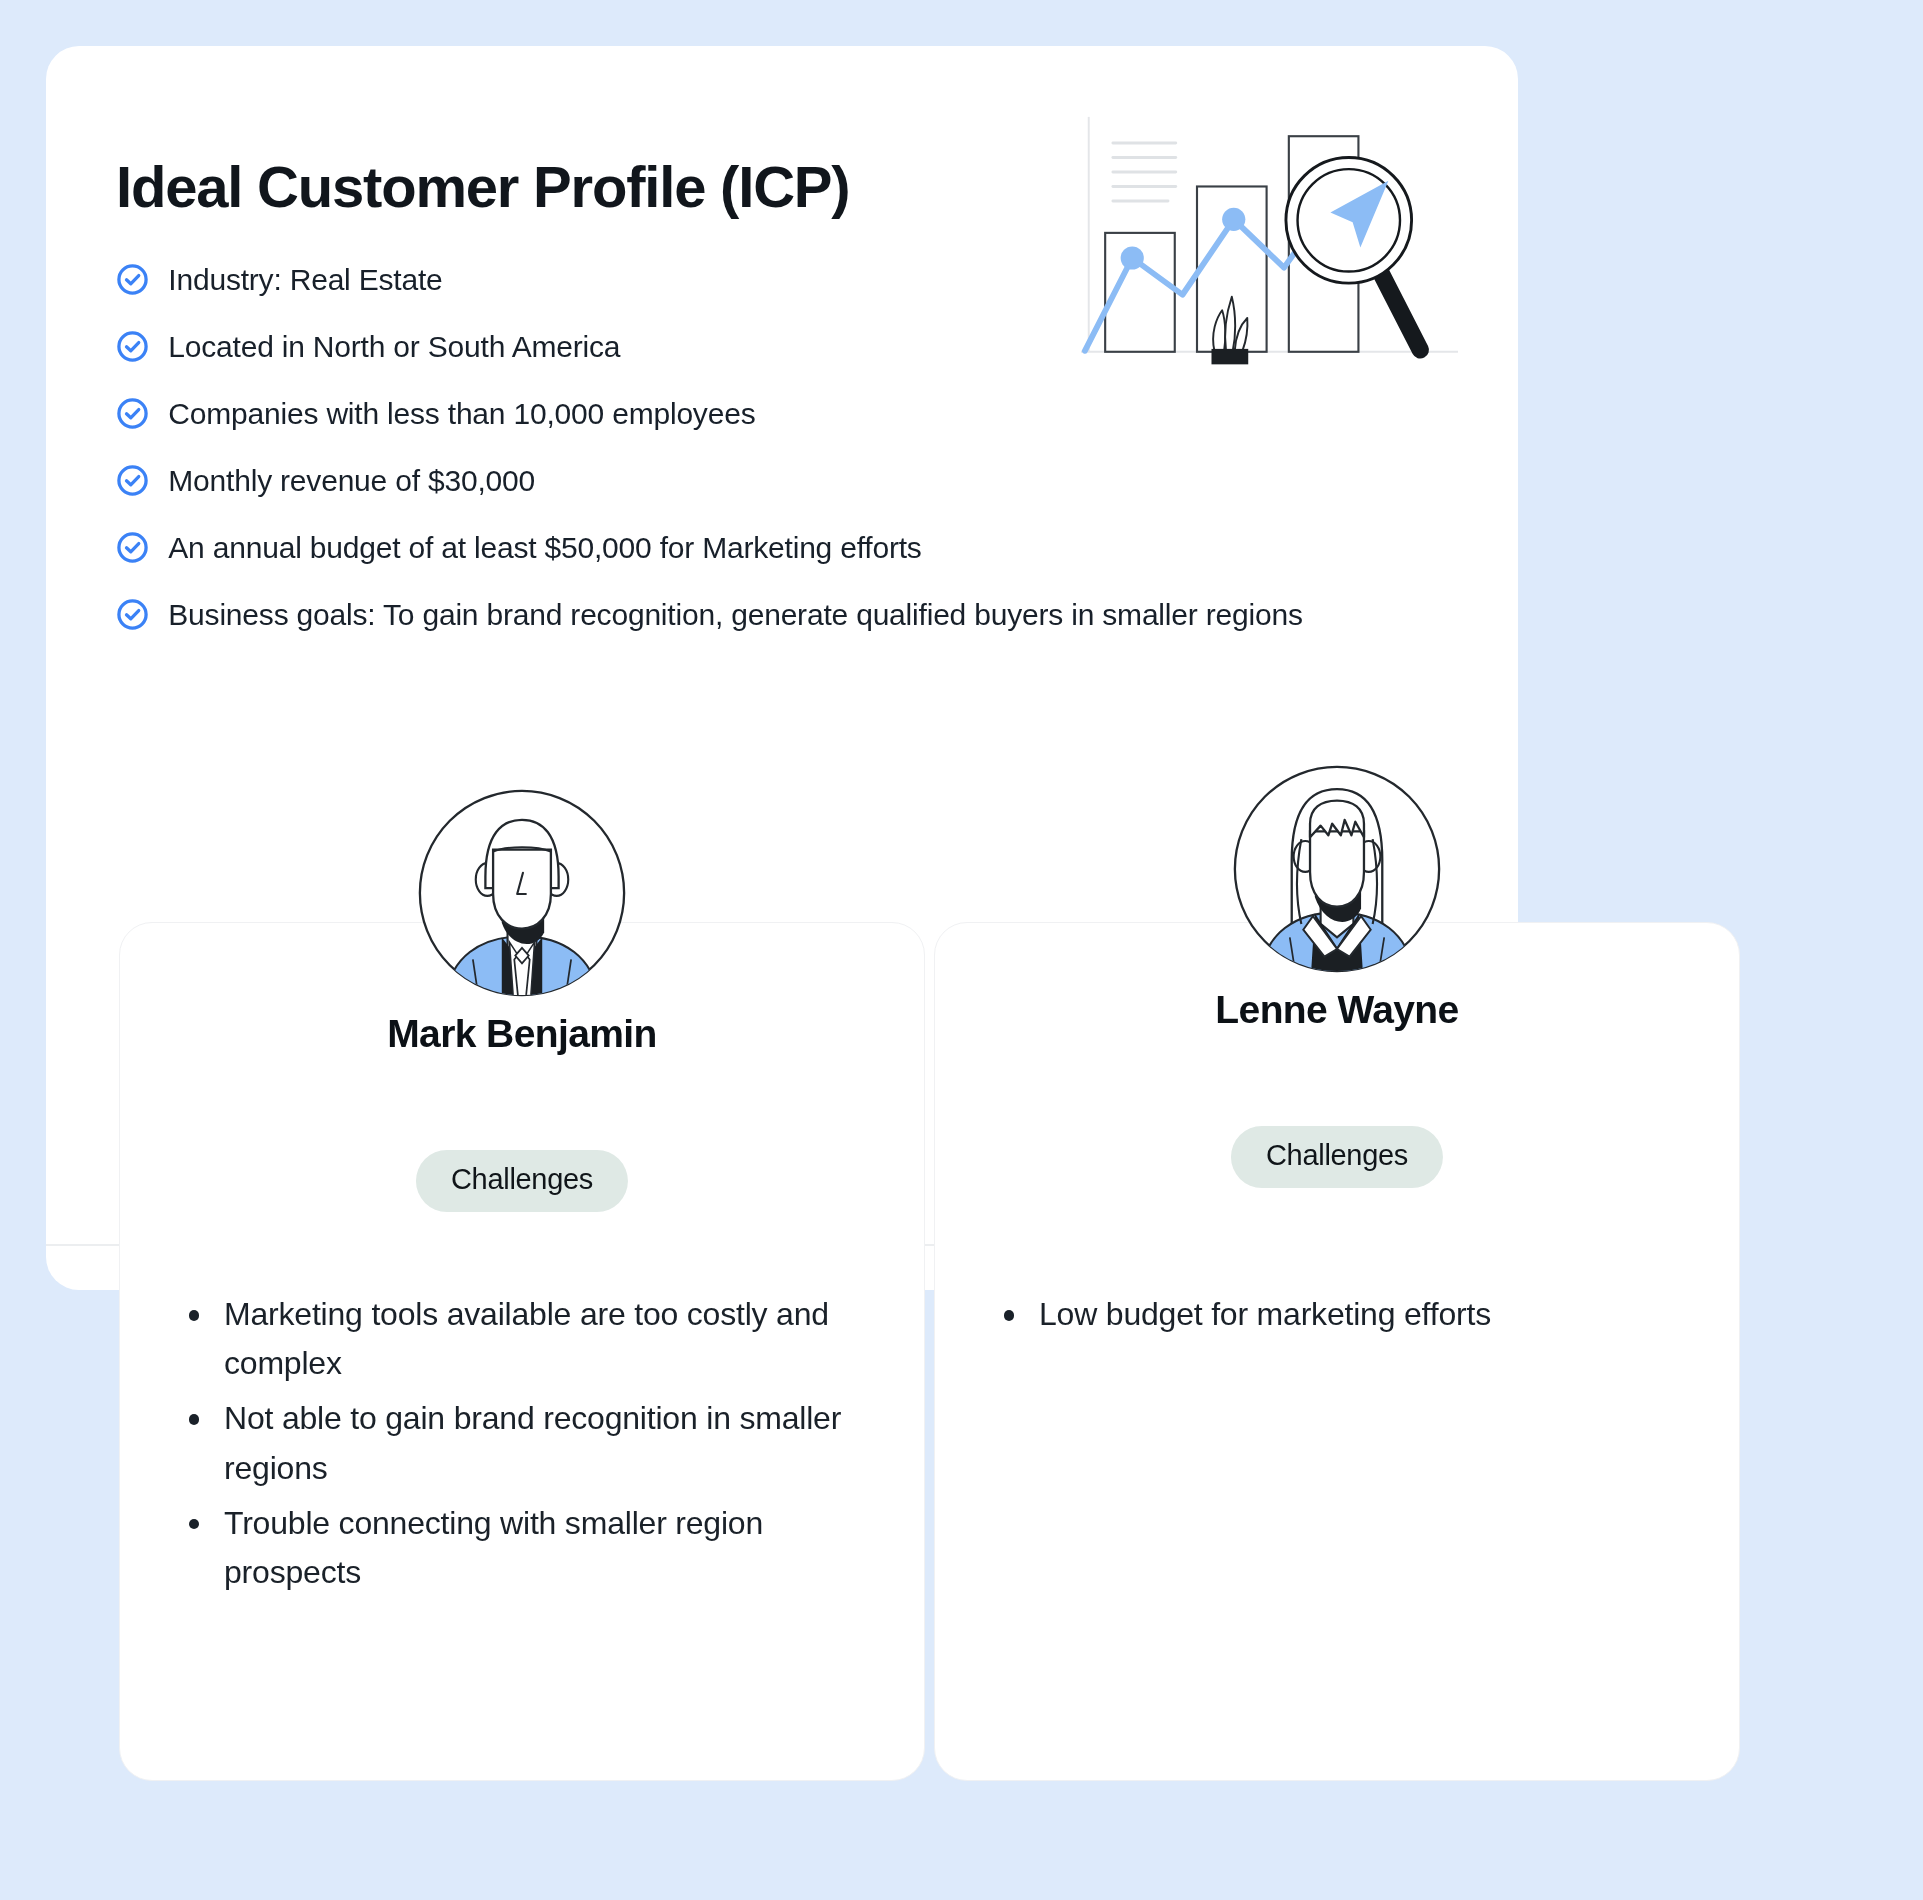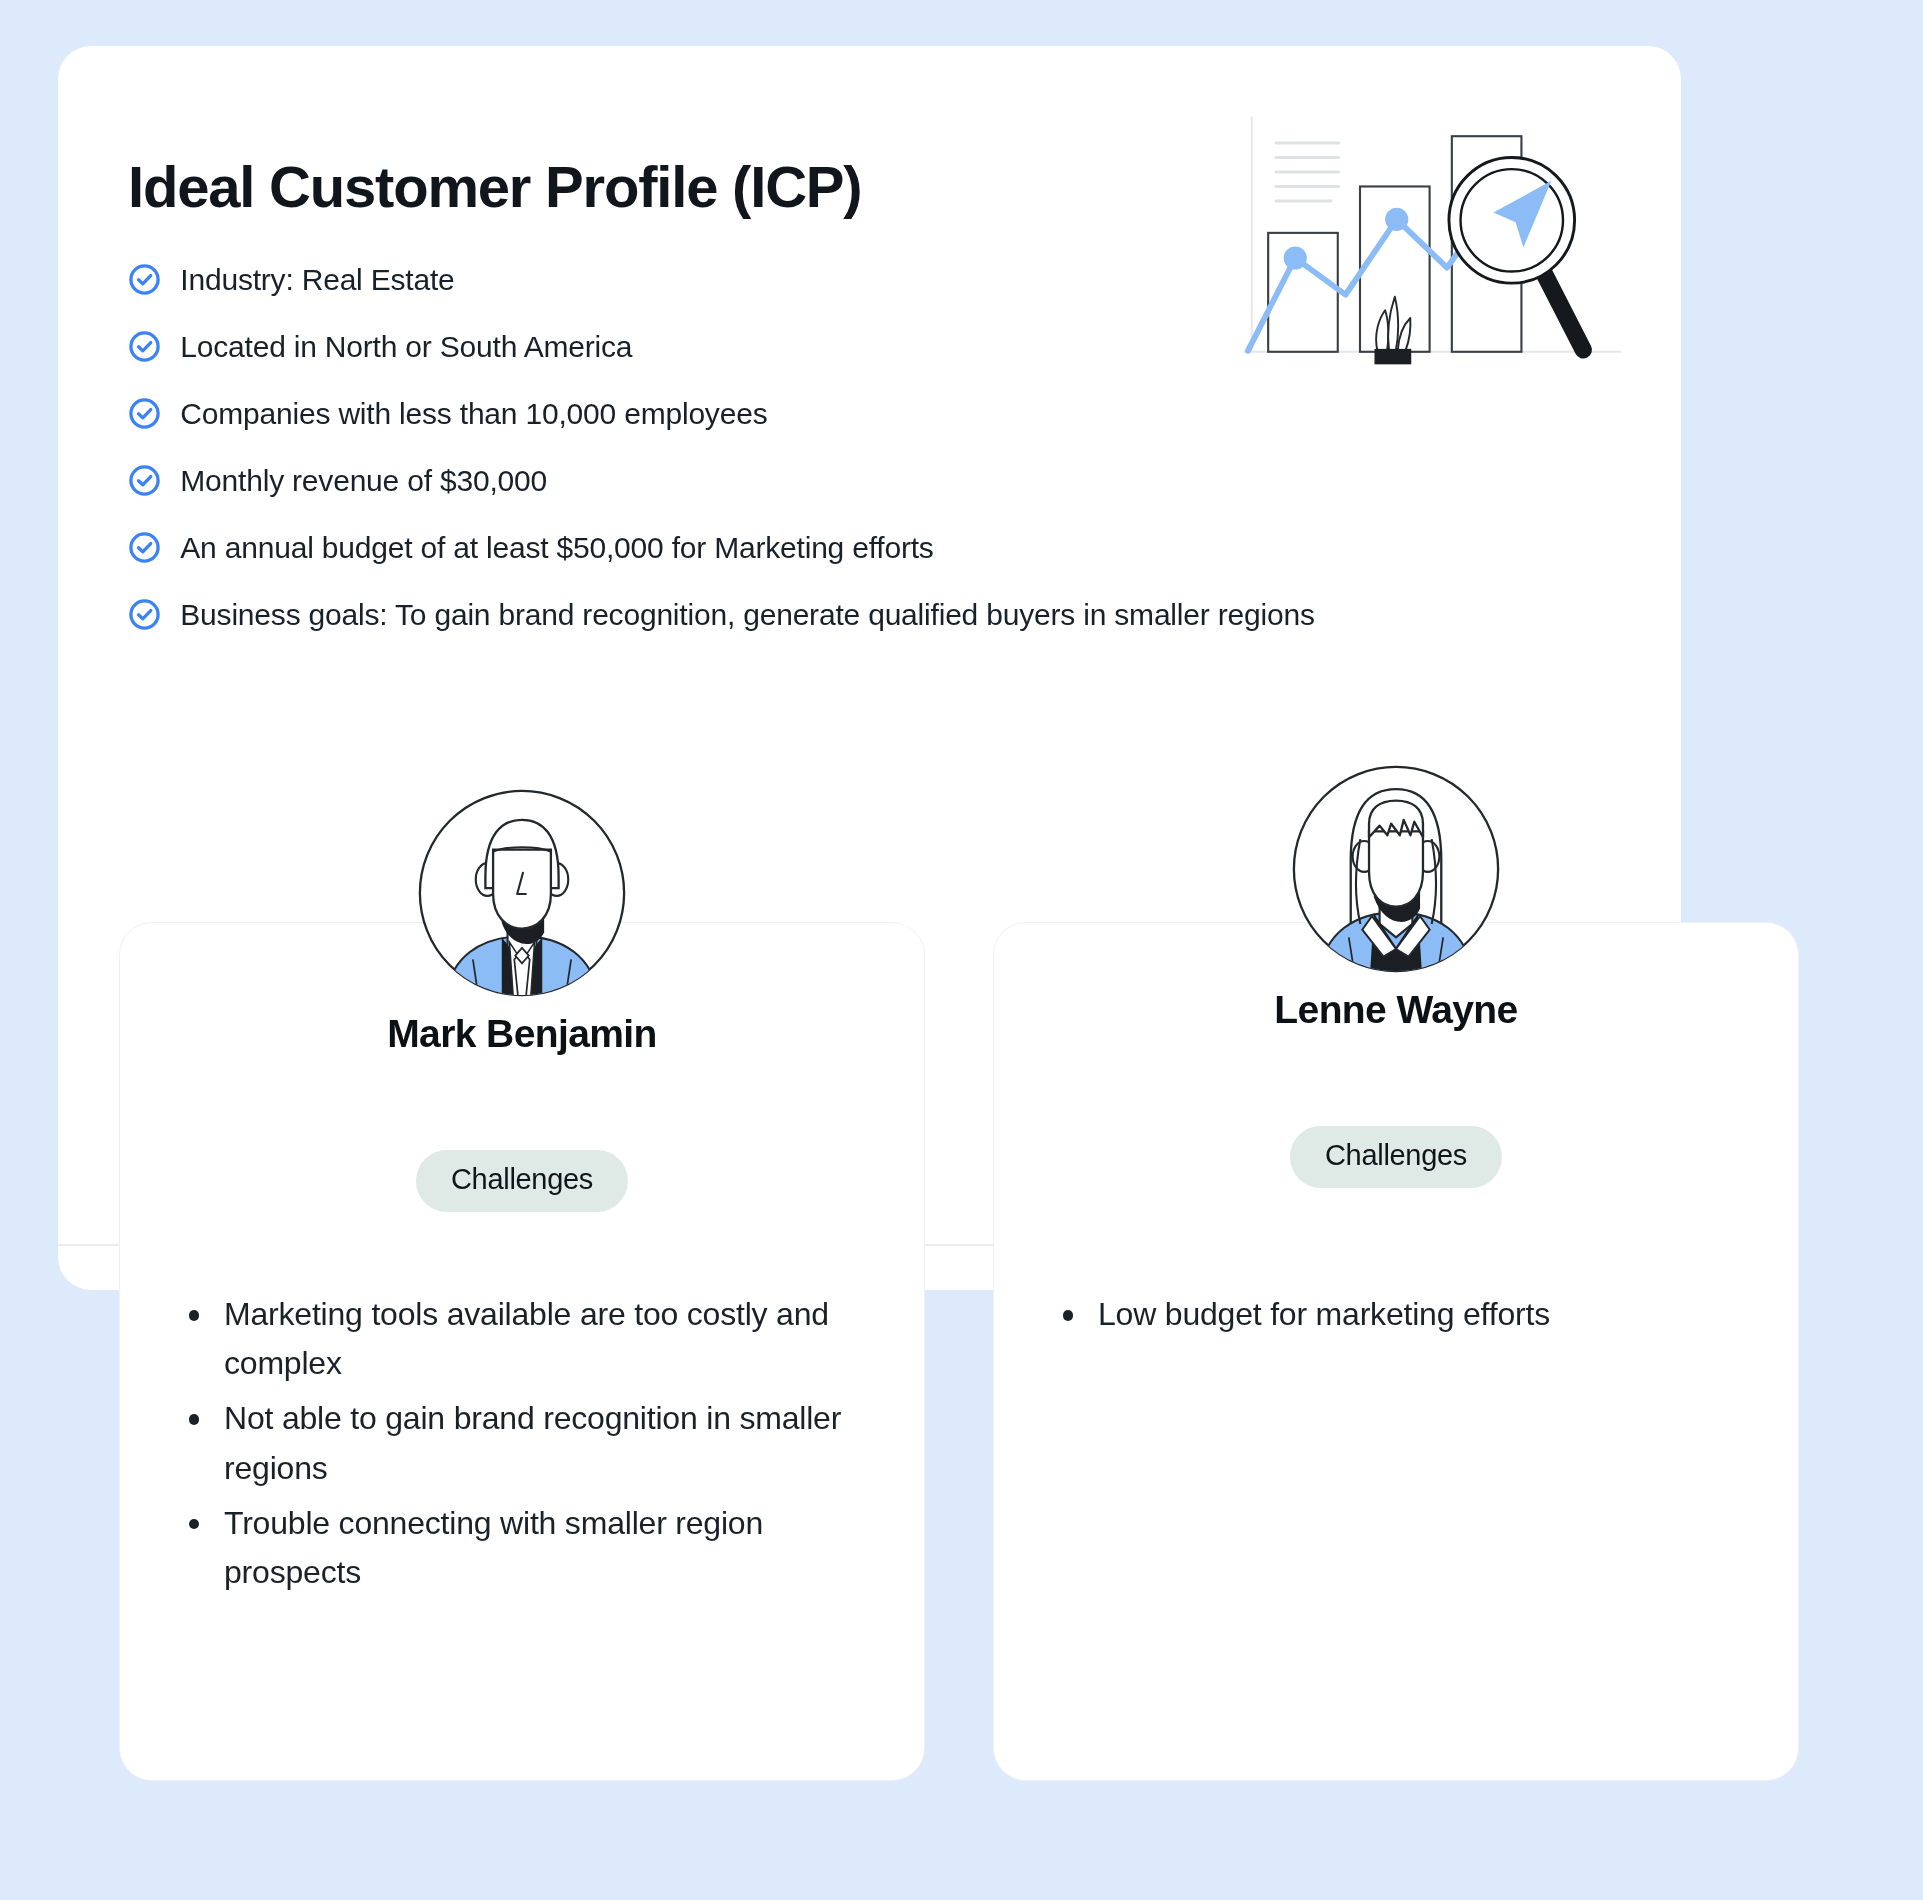--- a/index.html
+++ b/index.html
@@ -12,23 +12,23 @@
     background: #ddeafb;
     font-family: "Liberation Sans", sans-serif;
     -webkit-font-smoothing: antialiased;
     overflow: hidden;
     position: relative;
   }
 
   
   .main-card {
     position: absolute;
-    left: 58px;
+    left: 46px;
     top: 46px;
-    width: 1623px;
+    width: 1472px;
     height: 1244px;
     background: #ffffff;
     border-radius: 33px;
     box-sizing: border-box;
   }
 
   .page-title {
     position: absolute;
     left: 70px;
     top: 70px;
@@ -92,21 +92,21 @@
     top: 922px;
     width: 806px;
     height: 859px;
     background: #ffffff;
     border: 1.9px solid #f0f1f3;
     border-radius: 33px;
     box-sizing: border-box;
     overflow: visible;
   }
   .persona-card.left  { left: 119px; }
-  .persona-card.right { left: 993px; padding-left: 12px; }
+  .persona-card.right { left: 934px; padding-left: 12px; }
 
   .persona-avatar {
     position: absolute;
     left: 50%;
     transform: translateX(-50%);
     width: 210px;
     height: 210px;
   }
   .persona-card.left  .persona-avatar { top: -135px; }
   .persona-card.right .persona-avatar { top: -159px; }

